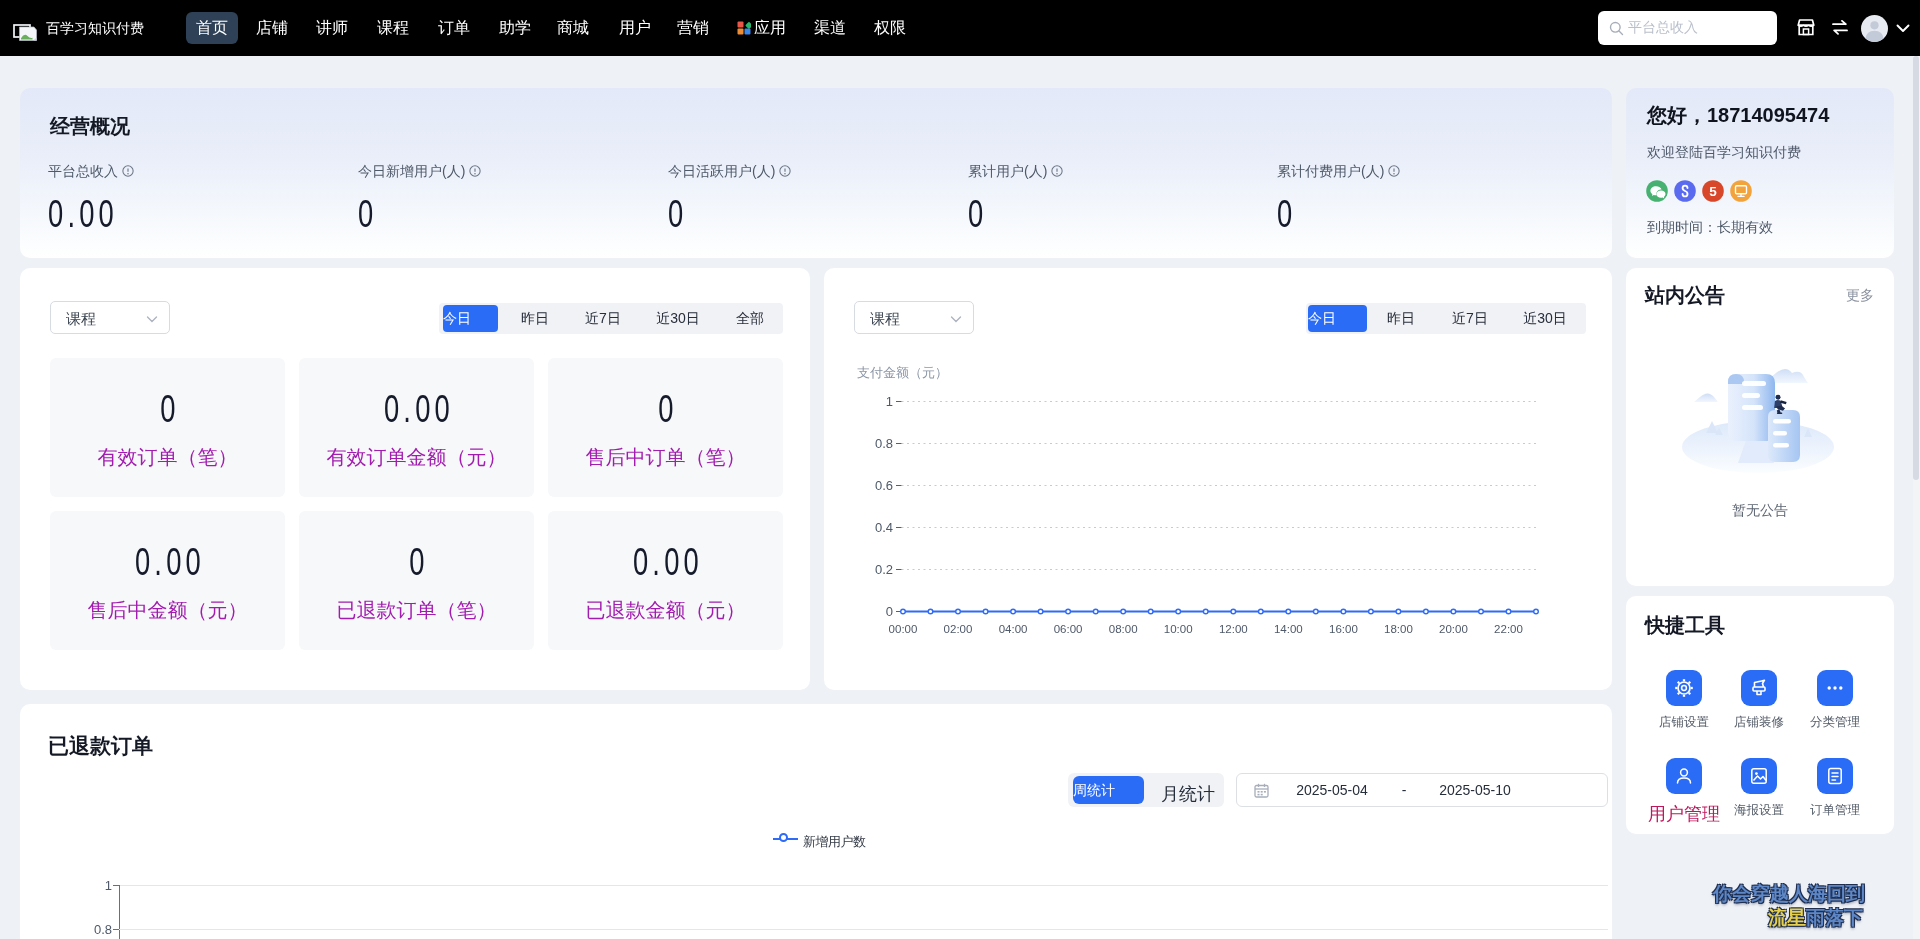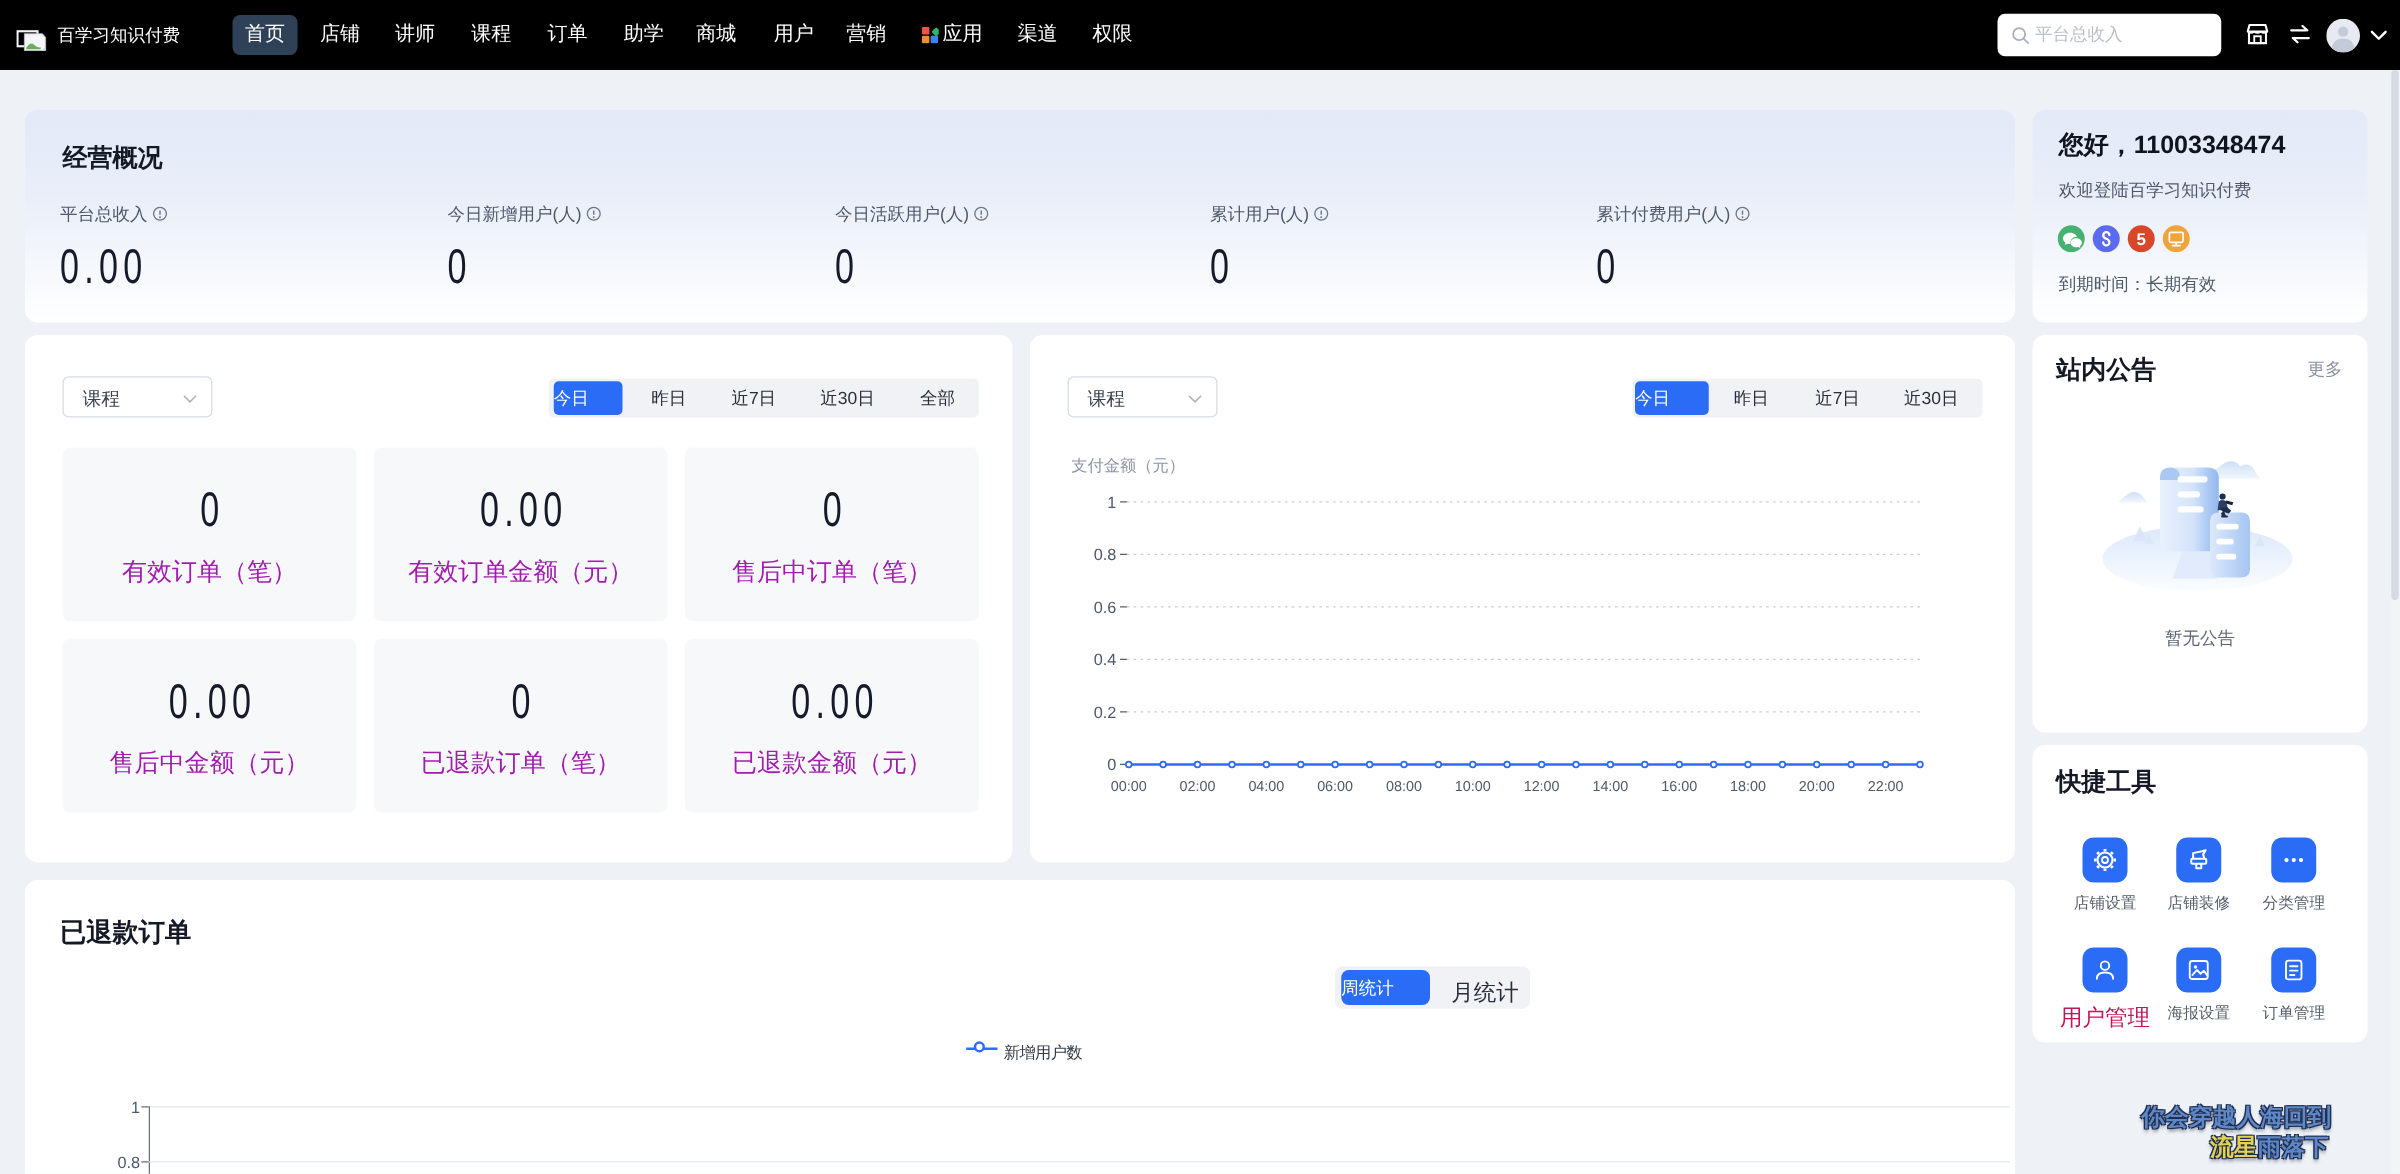--- a/index.html
+++ b/index.html
@@ -226,38 +226,54 @@
   <div class="tabt" style="left:646px;">近7日</div>
   <div class="tabt" style="left:721px;">近30日</div>
   <div class="abs" style="left:33px;top:96px;font-size:13px;color:#8b95a5;">支付金额（元）</div>
 </div>
 
 <div class="card" style="left:20px;top:704px;width:1592px;height:560px;">
   <div class="ttl" style="left:28px;top:28px;font-size:21px;">已退款订单</div>
   <div class="abs" style="left:1048px;top:69px;width:156px;height:34px;background:#f1f2f5;border-radius:6px;"></div>
   <div class="pill" style="left:1053px;top:72px;width:71px;height:28px;line-height:28px;border-radius:6px;">周统计</div>
   <div class="abs" style="left:1168px;top:78px;font-size:18px;color:#272e3b;transform:translateX(-50%);">月统计</div>
+  <div class="abs" style="left:1216px;top:69px;width:372px;height:34px;background:#fff;border:1px solid #dcdfe4;border-radius:6px;">
+    <svg class="abs" style="left:17px;top:9px" width="15" height="15" viewBox="0 0 15 15">
+        <rect x="1" y="2.5" width="13" height="11.5" rx="1.5" fill="none" stroke="#a7aeba" stroke-width="1.3"></rect>
+        <line x1="1" y1="6" x2="14" y2="6" stroke="#a7aeba" stroke-width="1.3"></line>
+        <line x1="4.5" y1="0.8" x2="4.5" y2="4" stroke="#a7aeba" stroke-width="1.3"></line>
+        <line x1="10.5" y1="0.8" x2="10.5" y2="4" stroke="#a7aeba" stroke-width="1.3"></line>
+        <rect x="3.5" y="8" width="2" height="1.6" fill="#a7aeba"></rect>
+        <rect x="6.7" y="8" width="2" height="1.6" fill="#a7aeba"></rect>
+        <rect x="9.9" y="8" width="2" height="1.6" fill="#a7aeba"></rect>
+        <rect x="3.5" y="10.8" width="2" height="1.6" fill="#a7aeba"></rect>
+        <rect x="6.7" y="10.8" width="2" height="1.6" fill="#a7aeba"></rect>
+      </svg>
+    <div class="abs" style="left:95px;top:8px;font-size:14px;color:#272e3b;transform:translateX(-50%);">2025-05-04</div>
+    <div class="abs" style="left:167px;top:8px;font-size:14px;color:#272e3b;transform:translateX(-50%);">-</div>
+    <div class="abs" style="left:238px;top:8px;font-size:14px;color:#272e3b;transform:translateX(-50%);">2025-05-10</div>
+  </div>
   <div class="abs" style="left:753px;top:134px;width:25px;height:0;border-top:2px solid #2f6bf6;"></div>
   <div class="abs" style="left:759px;top:129px;width:9px;height:9px;border:2px solid #2f6bf6;border-radius:50%;background:#fff;"></div>
   <div class="abs" style="left:783px;top:129px;font-size:13px;letter-spacing:-0.5px;color:#333a45;">新增用户数</div>
   <div class="abs" style="left:99px;top:181px;width:1489px;height:0;border-top:1px solid #e2e7ef;"></div>
   <div class="abs" style="left:92px;top:174px;width:0;font-size:13px;color:#4e5969;">
       <span style="position:absolute;right:0;">1</span>
     </div>
   <div class="abs" style="left:99px;top:181px;width:0;height:379px;border-left:1px solid #67707e;"></div>
   <div class="abs" style="left:93px;top:181px;width:6px;height:1px;background:#67707e;"></div>
   <div class="abs" style="left:93px;top:225px;width:6px;height:1px;background:#67707e;"></div>
   <div class="abs" style="left:92px;top:218px;width:0;font-size:13px;color:#4e5969;">
       <span style="position:absolute;right:0;">0.8</span>
     </div>
   <div class="abs" style="left:99px;top:225px;width:1489px;height:0;border-top:1px solid #e2e7ef;"></div>
 </div>
 
 <div class="card grad" style="left:1626px;top:88px;width:268px;height:170px;">
-  <div class="abs" style="left:21px;top:14px;font-size:20px;font-weight:700;color:#10141f;white-space:nowrap;">您好，11003348474</div>
+  <div class="abs" style="left:21px;top:14px;font-size:20px;font-weight:700;color:#10141f;white-space:nowrap;">您好，18714095474</div>
   <div class="abs" style="left:21px;top:56px;font-size:14px;color:#4e5969;white-space:nowrap;">欢迎登陆百学习知识付费</div>
   <svg class="abs" style="left:20px;top:92px" width="126" height="22" viewBox="0 0 126 22">
     <circle cx="11" cy="11" r="10.8" fill="#46b170"></circle>
     <path d="M10 6.2 c-3.1 0 -5.6 2 -5.6 4.5 c0 1.4 0.8 2.6 2 3.5 l-0.5 1.7 l1.9-1 c0.7 0.2 1.4 0.3 2.2 0.3 c0.2 0 0.4 0 0.6 0 a4.3 4.3 0 0 1 4.1-5.6 c0.3 0 0.6 0 0.9 0.1 c-0.5-2.1-2.7-3.5-5.6-3.5 z" fill="#fff"></path>
     <path d="M15 10.6 c-2.5 0-4.5 1.6-4.5 3.6 c0 2 2 3.6 4.5 3.6 c0.6 0 1.2-0.1 1.7-0.3 l1.6 0.9 l-0.4-1.5 c1-0.7 1.6-1.7 1.6-2.8 c0-2-2-3.5-4.5-3.5 z" fill="#fff"></path>
     <circle cx="39" cy="11" r="10.8" fill="#5a6bef"></circle>
     <path d="M41.5 8.1 a2.45 2.45 0 0 0 -4.9 0 q0 2 2.45 2.9 q2.45 0.9 2.45 2.9 a2.45 2.45 0 0 1 -4.9 0" fill="none" stroke="#fff" stroke-width="1.85" stroke-linecap="round"></path>
     <circle cx="67" cy="11" r="10.8" fill="#d8472a"></circle>
     <text x="67" y="15.8" font-size="13.5" font-weight="bold" fill="#fff" text-anchor="middle" font-family="Liberation Sans,sans-serif">5</text>
     <circle cx="95" cy="11" r="10.8" fill="#f2a33c"></circle>

